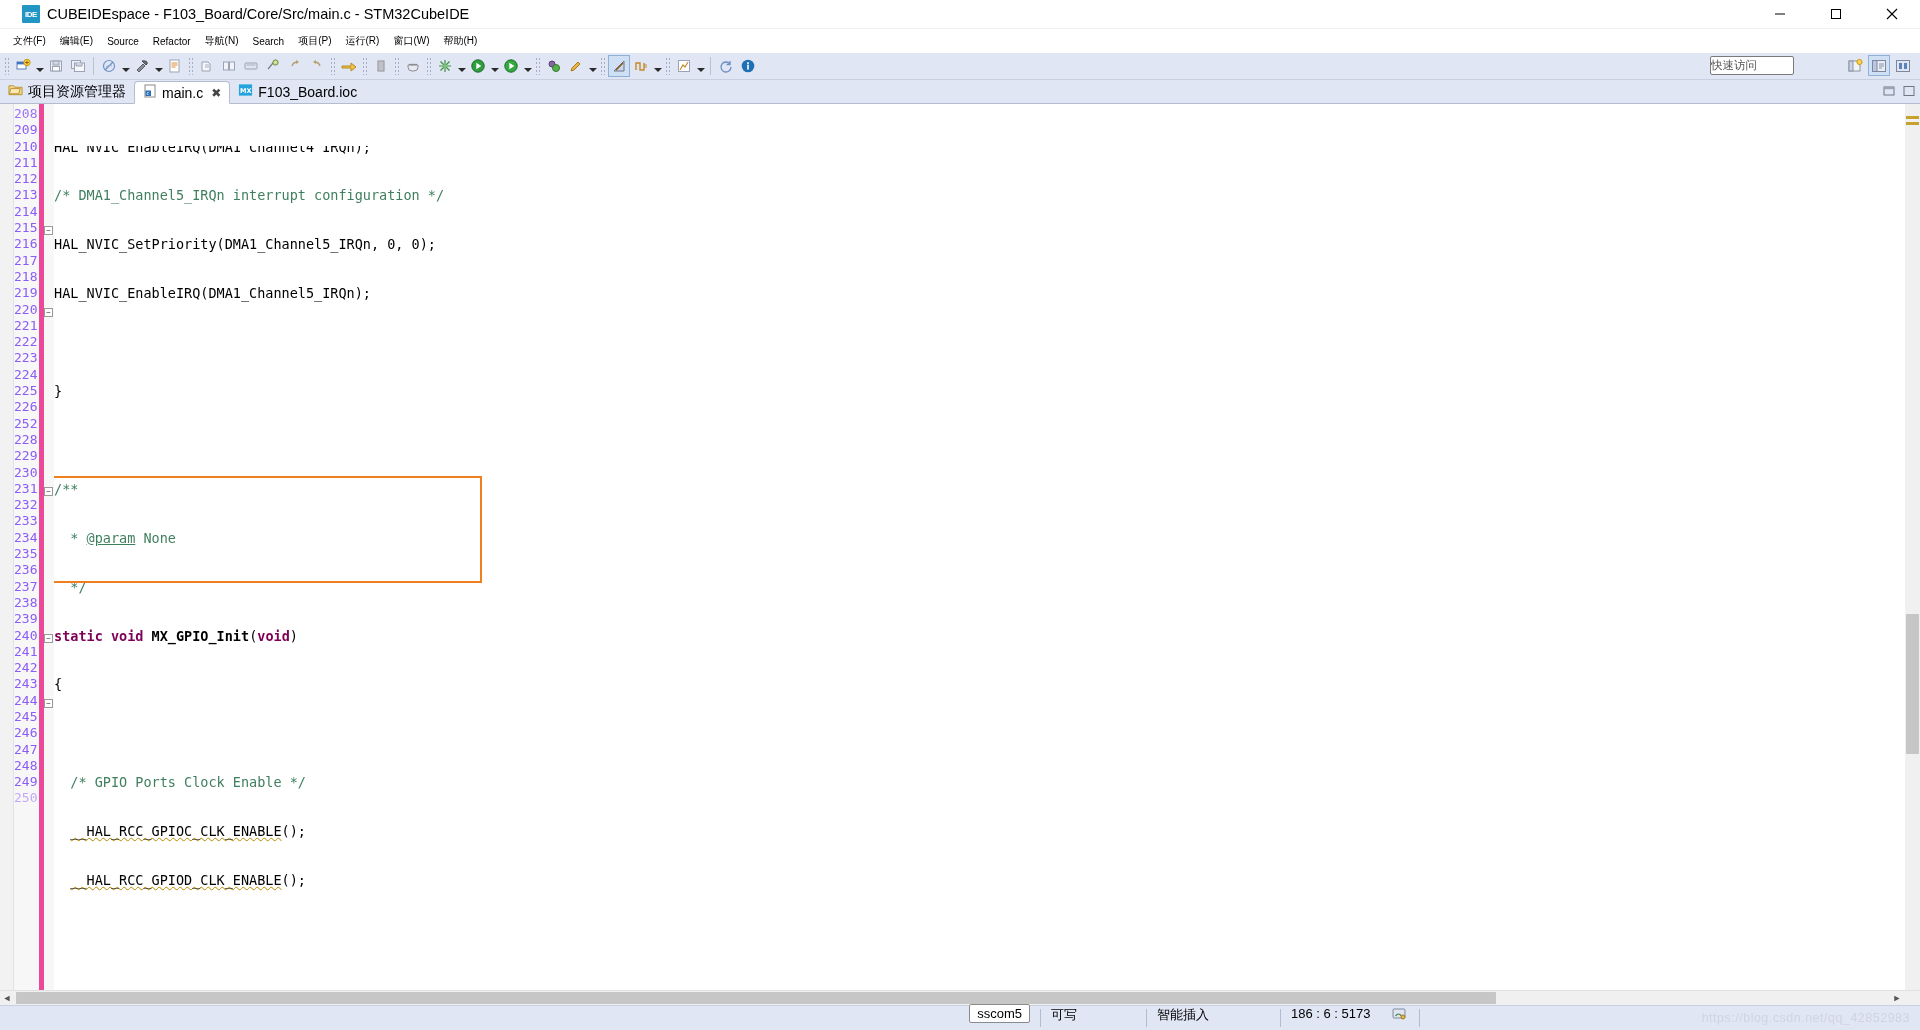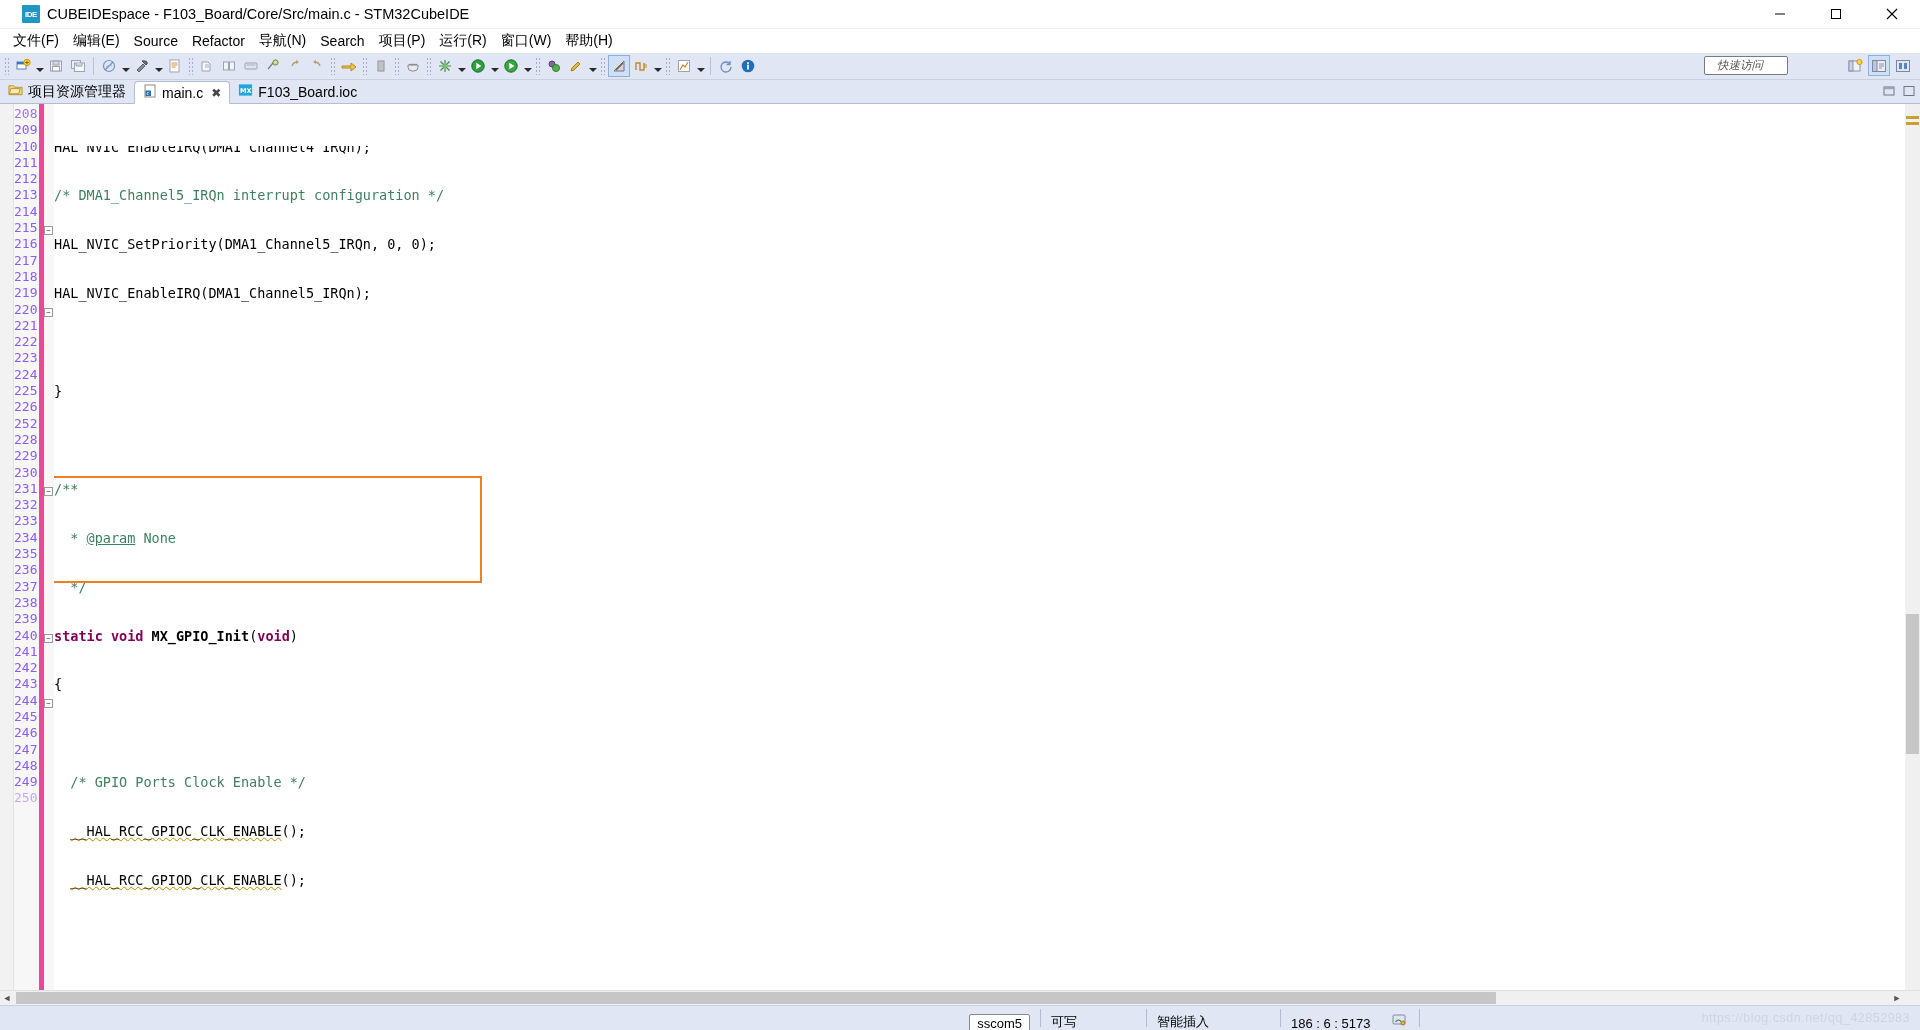--- a/index.html
+++ b/index.html
@@ -28,39 +28,39 @@
     width: 56px; height: 29px; display:flex; align-items:center; justify-content:center;
     font-size: 13px; color:#000;
   }
 
   
   .menubar {
     height: 24px; background:#ffffff; display:flex; align-items:center;
     padding-left: 6px; flex:none;
   }
   .menu-item {
-    font-size: 14px; color:#000; padding: 2px 7px; white-space:nowrap; cursor:default;
+    font-size: 10px; color:#000; padding: 2px 7px; white-space:nowrap; cursor:default;
   }
 
   
   .toolbar {
     height: 27px; background:#e1e6f5; display:flex; align-items:center;
     border-bottom:1px solid #c8cfe0; padding-left: 2px; flex:none; position:relative;
   }
   .tb-grip { width:6px; height:18px; margin: 0 2px;
     background-image: radial-gradient(circle, #9aa3bb 0.8px, transparent 1px);
     background-size: 3px 4px; opacity:.85; flex:none; }
   .tb-btn { width:22px; height:22px; display:flex; align-items:center; justify-content:center; flex:none; position:relative; }
   .tb-sep { width:1px; height:18px; background:#b9c1d4; margin:0 4px; flex:none; }
   .tb-arrow { width:11px; height:22px; display:flex; align-items:flex-end; justify-content:center; padding-bottom:5px; flex:none; }
   .tb-arrow i { width:0;height:0;border-left:4px solid transparent;border-right:4px solid transparent;border-top:4px solid #2a2a2a; display:block;}
   .quick-access {
-    position:absolute; right: 132px; top: 3px; width: 84px; height: 19px;
+    position:absolute; right: 126px; top: 3px; width: 84px; height: 19px;
     background:#fff; border:1px solid #7a7a7a; font-size: 11.5px; color:#555;
-    display:flex; align-items:center; padding-left:12px; border-radius:2px;font-style:italic;
+    display:flex; align-items:center; padding-left:0; border-radius:2px;
   }
   .tb-right { position:absolute; right: 6px; top:2px; display:flex; align-items:center; gap:2px; }
   .persp-btn { width:22px;height:21px; display:flex;align-items:center;justify-content:center;}
 
   
   .tabbar {
     height: 24px; background:#e1e6f5; display:flex; align-items:flex-end; flex:none;
     position:relative; border-bottom:1px solid #b6bcd0;
   }
   .tab {
@@ -109,21 +109,21 @@
   .vtick { position:absolute; right:1px; width:13px; height:3px; }
   .hscroll { height:15px; background:#f0f0f0; display:flex; align-items:center; flex:none; border-top:1px solid #e0e0e0; position:relative;}
   .harrow { width:14px; font-size:9px; color:#555; text-align:center; }
   .hthumb { position:absolute; left:16px; height:12px; background:#c6c6c6; border-radius:1px;}
 
   
   .statusbar {
     height: 25px; background:#e1e6f5; display:flex; align-items:center;
     font-size:13px; color:#000; flex:none; border-top:1px solid #c8cfe0; position:relative;
   }
-  .st-cell { display:flex; align-items:flex-end; height:25px; padding:0 10px; }
+  .st-cell { display:flex; align-items:flex-start; height:25px; padding:0 10px; }
   .st-div { width:1px; height:18px; background:#b5bcd0; }
   .tooltip-box {
     border:1px solid #8a8a8a; background:#fff; font-size:13px; padding:1px 7px;
     color:#000; border-radius:2px;
   }
   .watermark {
     position:absolute; right:10px; font-size:12.5px; color:#cfd4e2; letter-spacing:0.5px;
   }
 </style>
 </head>

